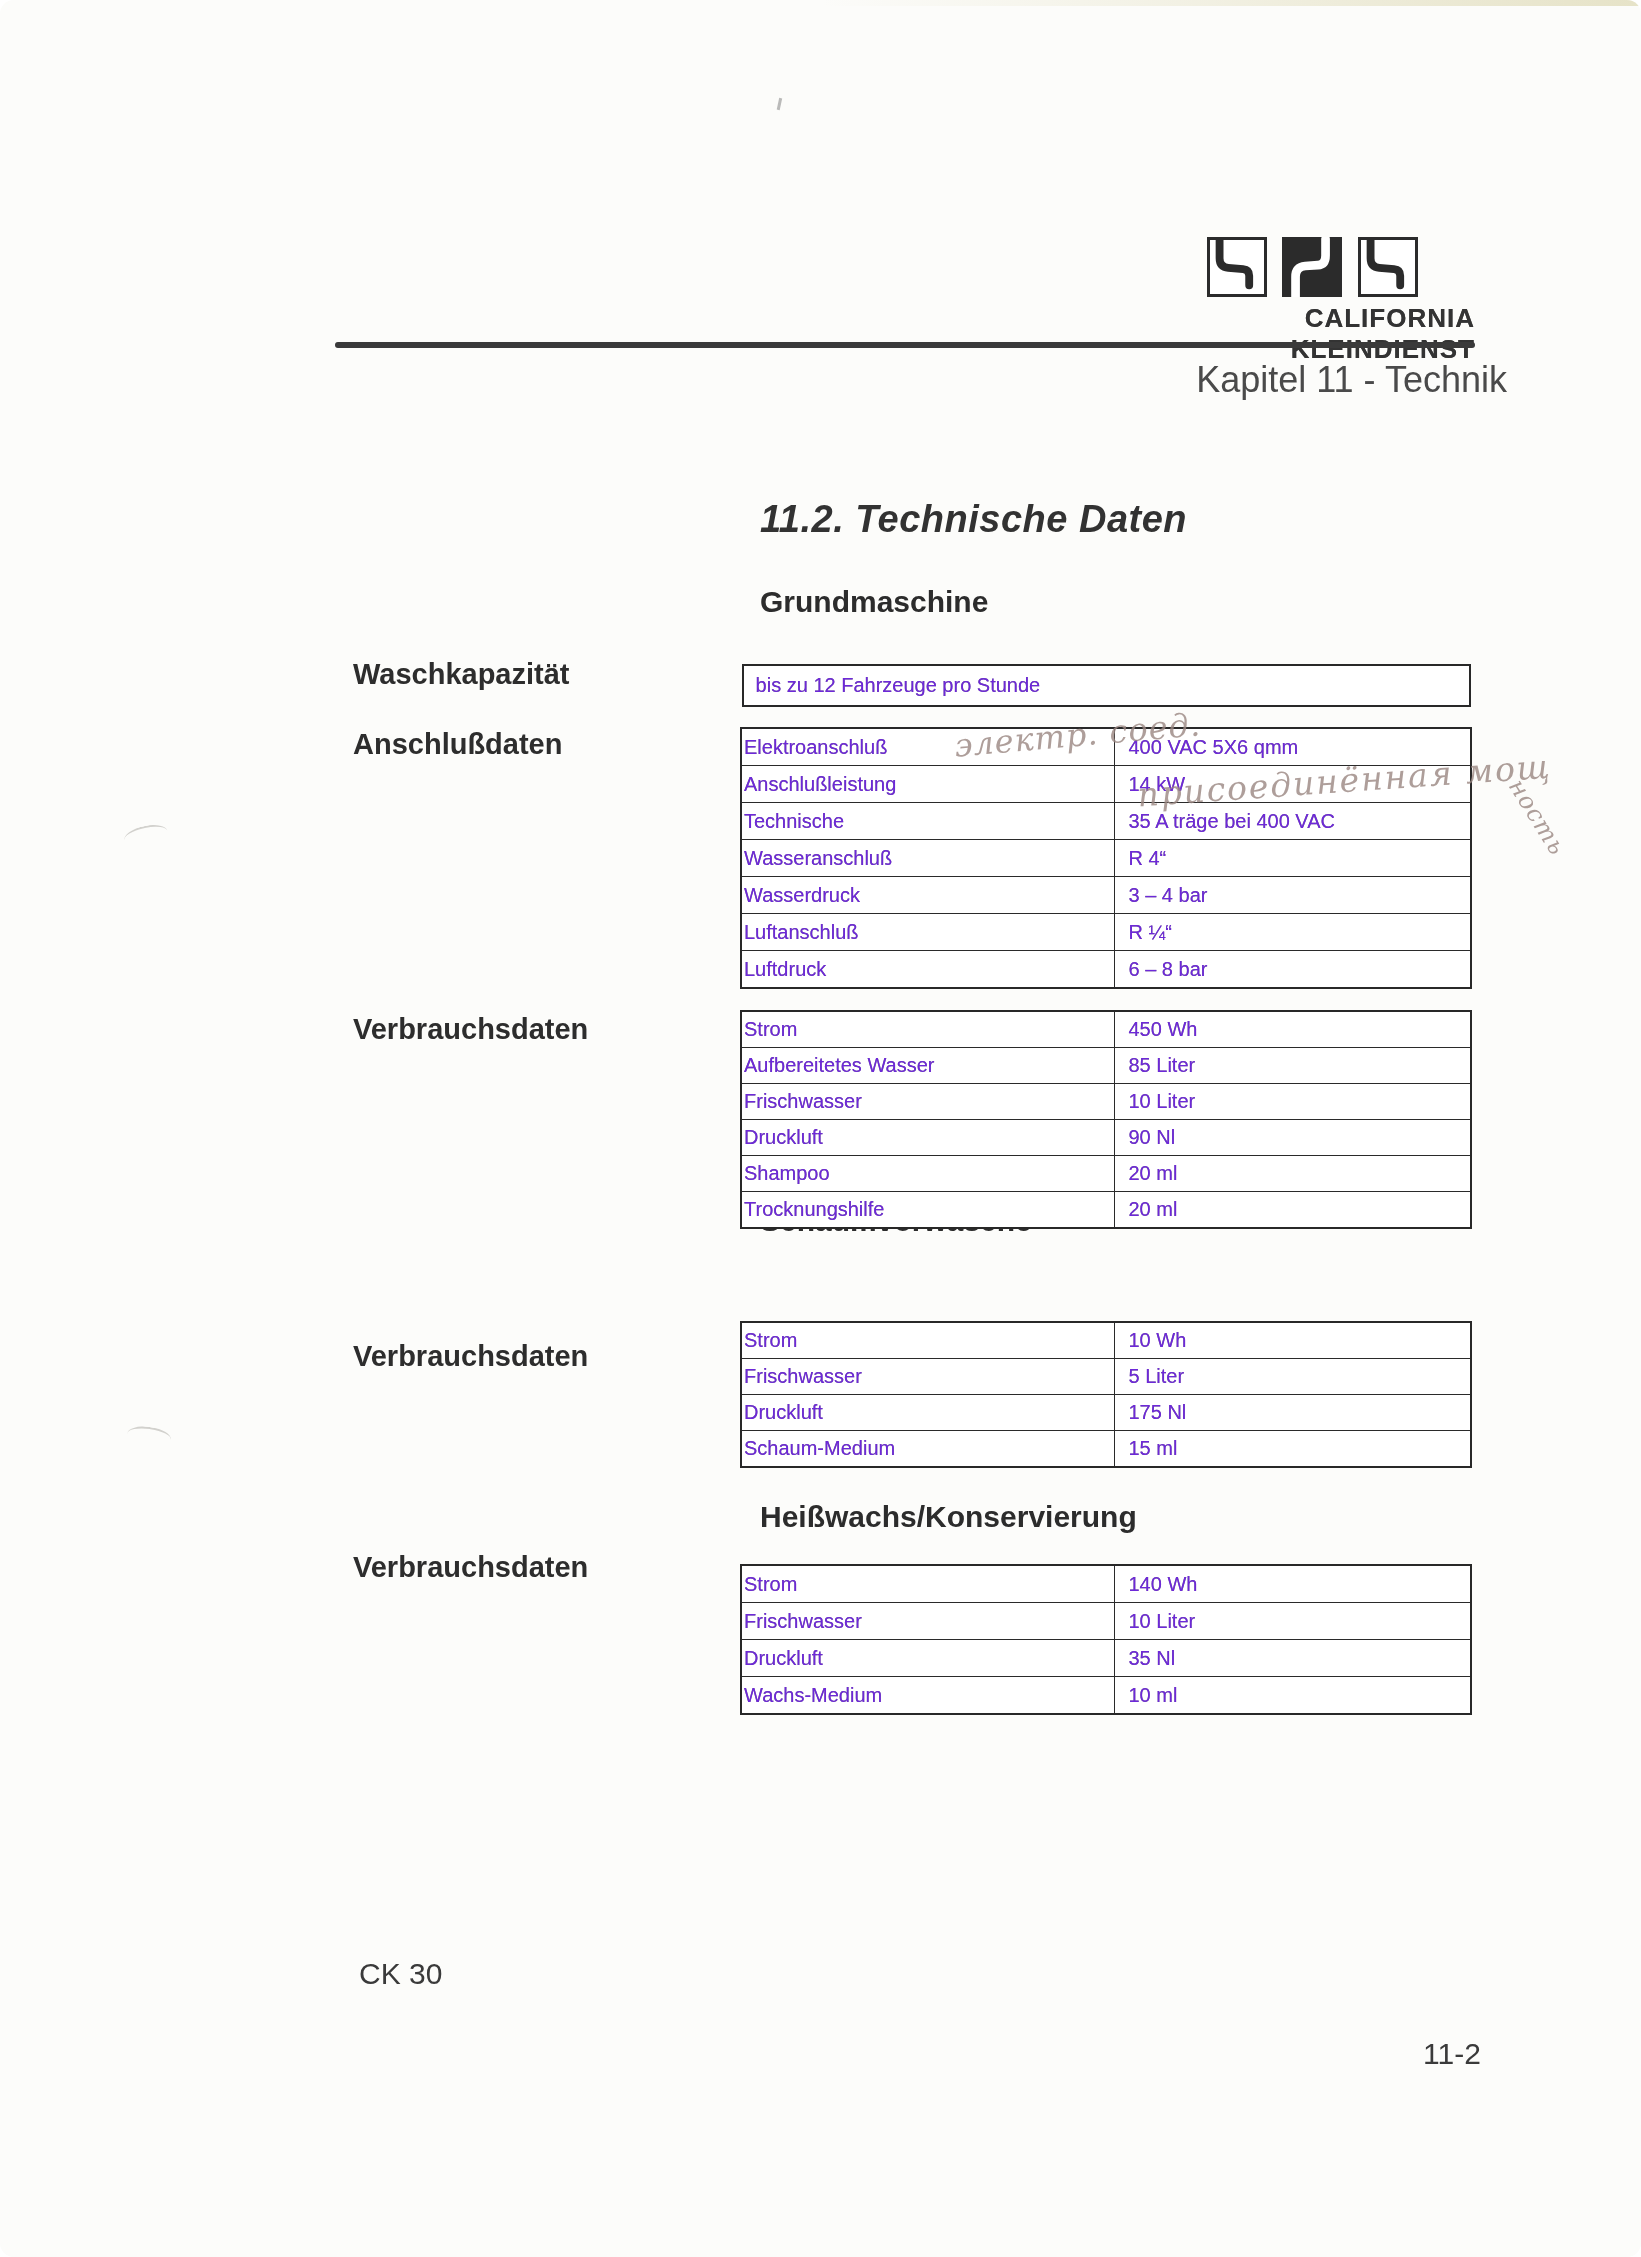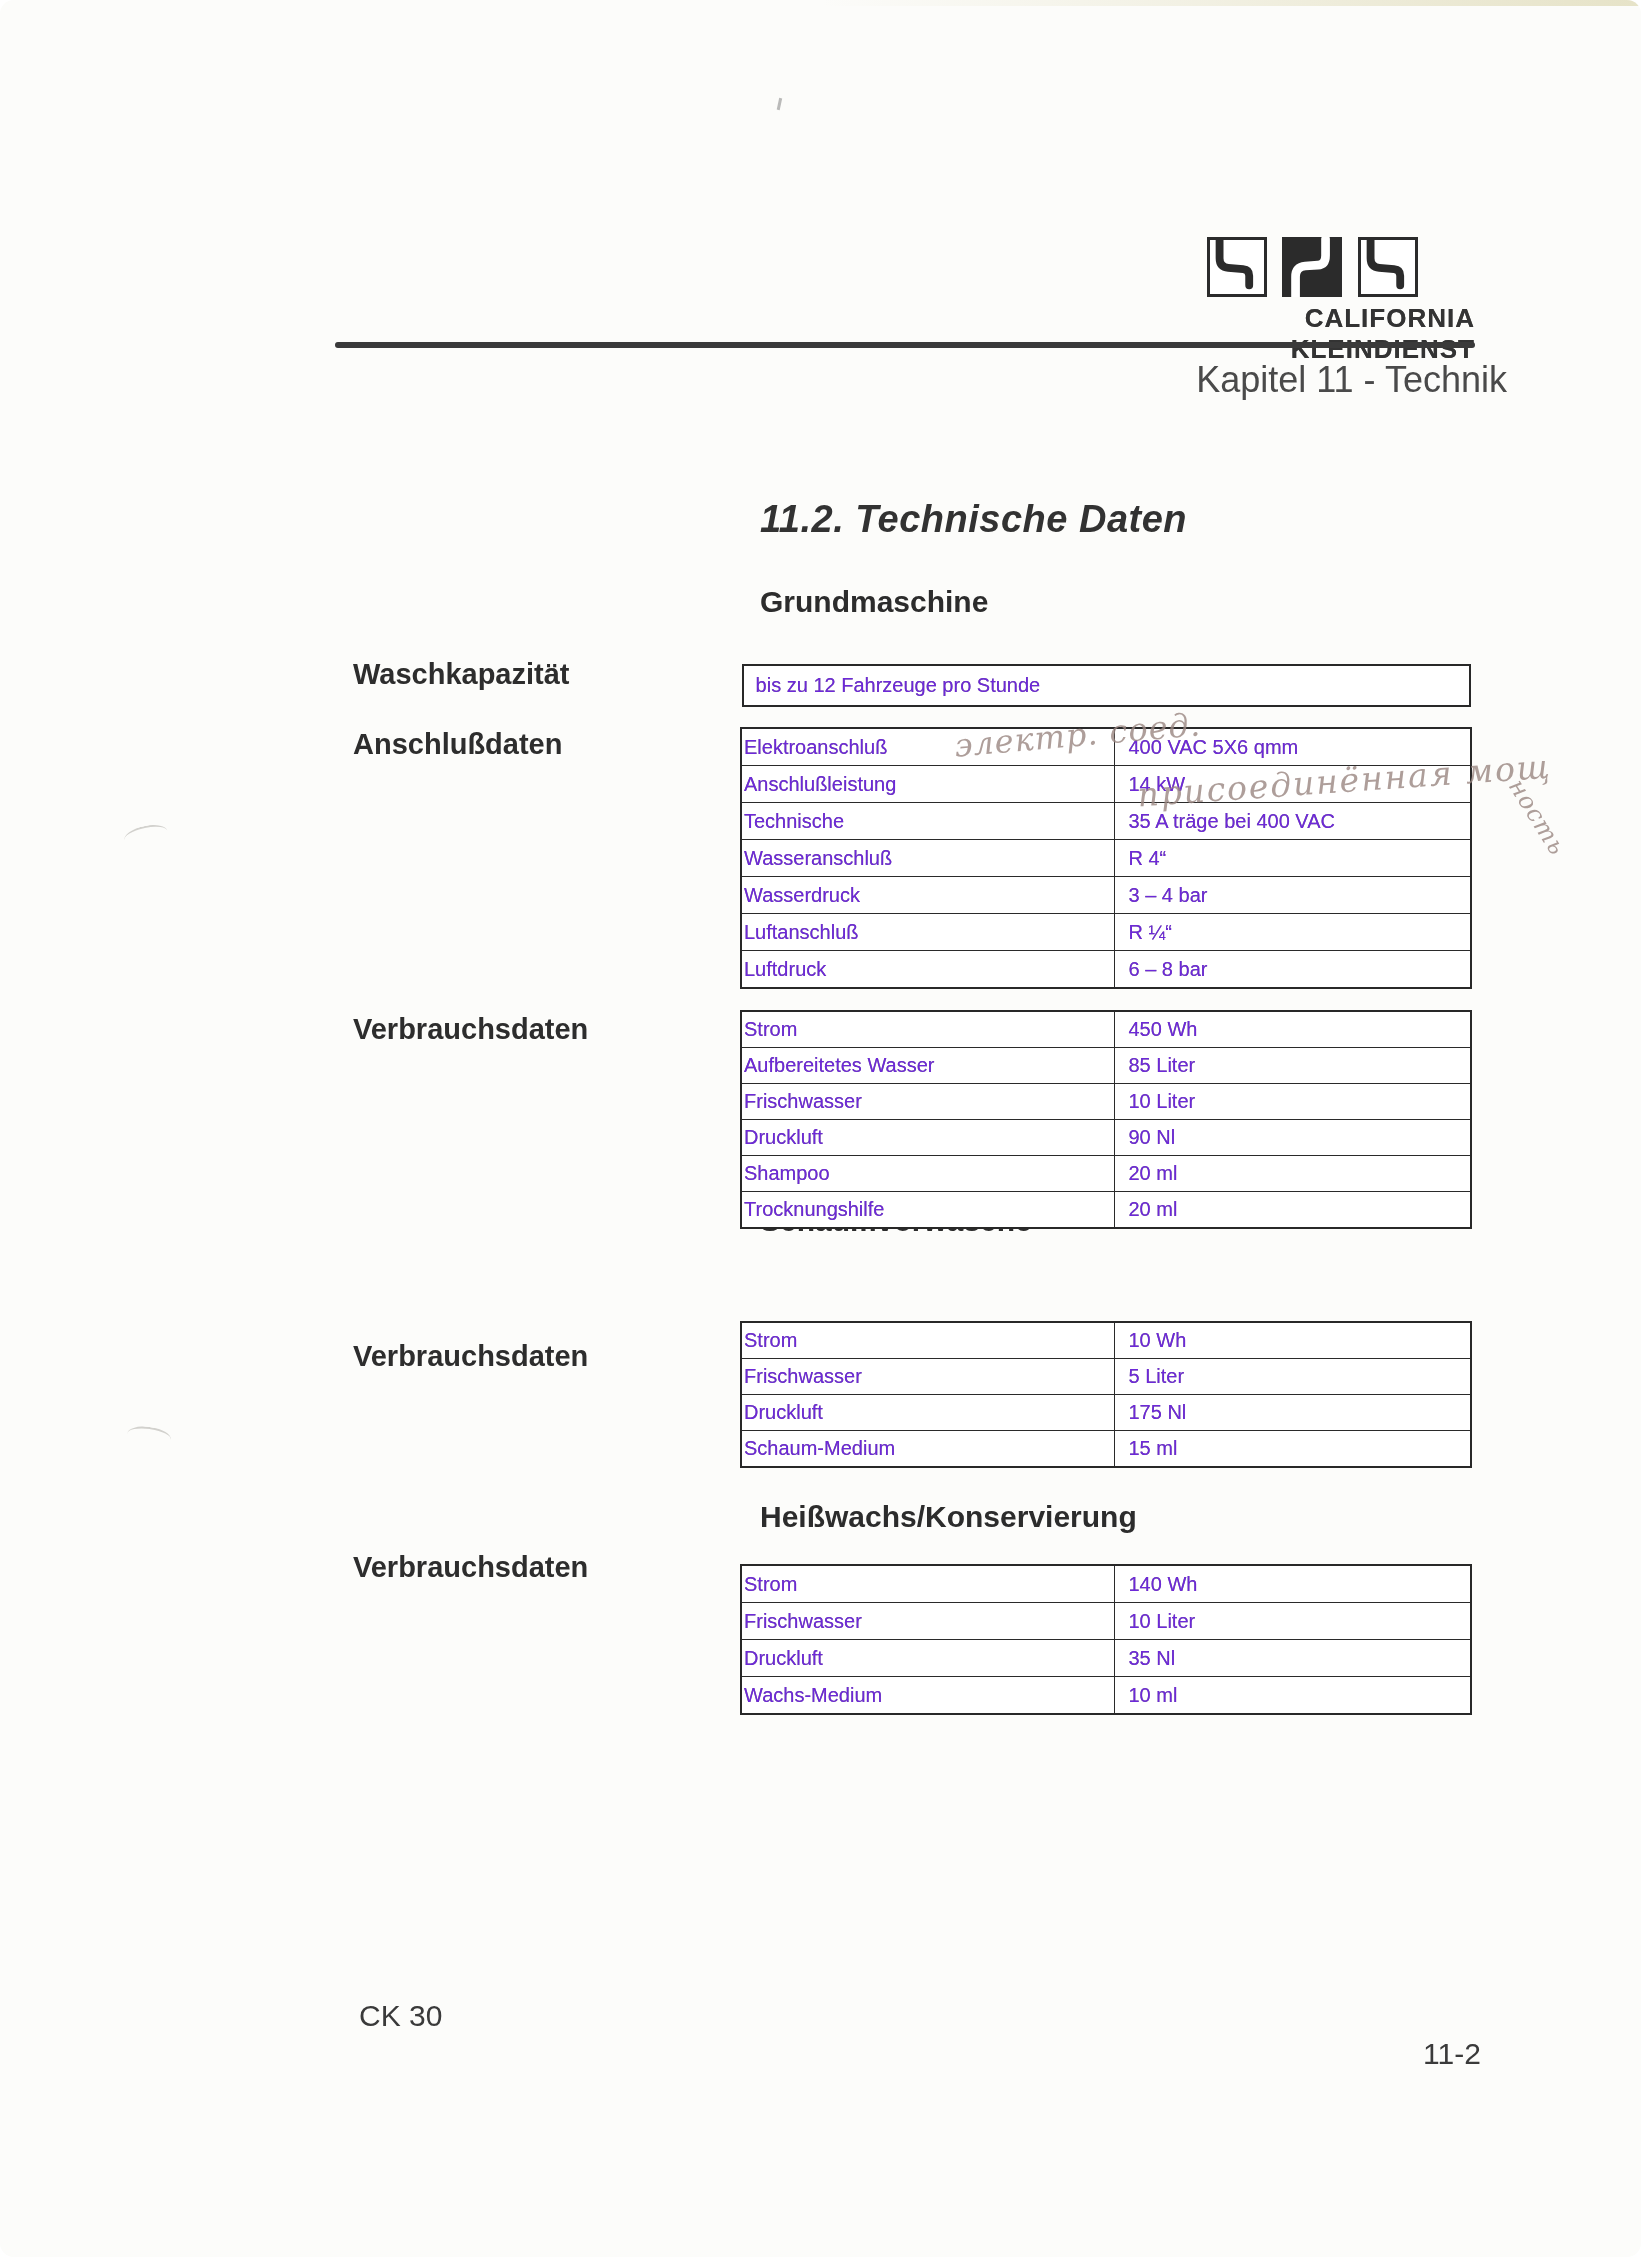--- a/index.html
+++ b/index.html
@@ -58,21 +58,21 @@
   #tbl-anschluss .row { height:36px; }
   #tbl-verb1     { left:740px; top:1010px; width:732px; }
   #tbl-verb1 .row { height:35px; }
   #tbl-verb2     { left:740px; top:1321px; width:732px; }
   #tbl-verb2 .row { height:35px; }
   #tbl-verb3     { left:740px; top:1564px; width:732px; }
   #tbl-verb3 .row { height:36px; }
 
   
   .footer-text { font-size:30px; color:#3a3a3a; }
-  #footer-left  { left:359px;  top:1999px;text-align:center; }
+  #footer-left  { left:359px;  top:1957px;text-align:center; }
   #footer-right { left:1423px; top:2037px; }
 
   
   .hw { position:absolute; font-family:"DejaVu Serif", serif; font-style:italic;
         color:#9a8782; opacity:.8; white-space:nowrap; }
   #hw-note1 { left:954px;  top:716px; font-size:32px; letter-spacing:1px; transform:rotate(-5deg); }
   #hw-note2 { left:1137px; top:761px; font-size:33px; letter-spacing:1.9px; transform:rotate(-4deg); }
   #hw-note2-tail { left:1495px; top:803px; font-size:24px; letter-spacing:1px; transform:rotate(58deg); }
   #edge-tint { left:821px; top:0; width:821px; height:5.8px;
                background:linear-gradient(90deg, rgba(218,214,176,0), rgba(212,206,158,.55)); }

